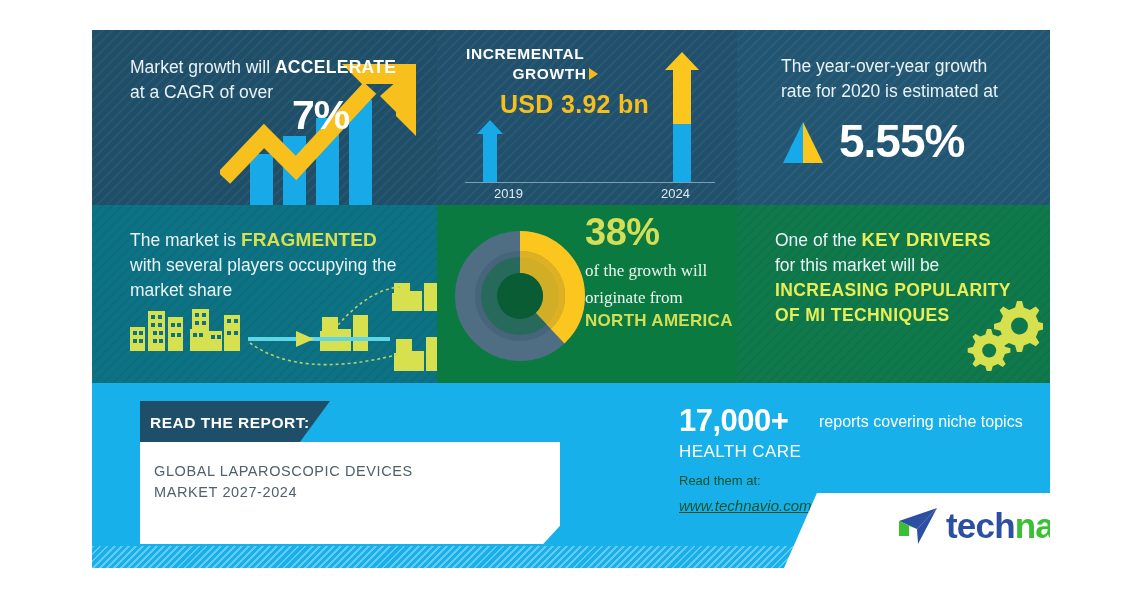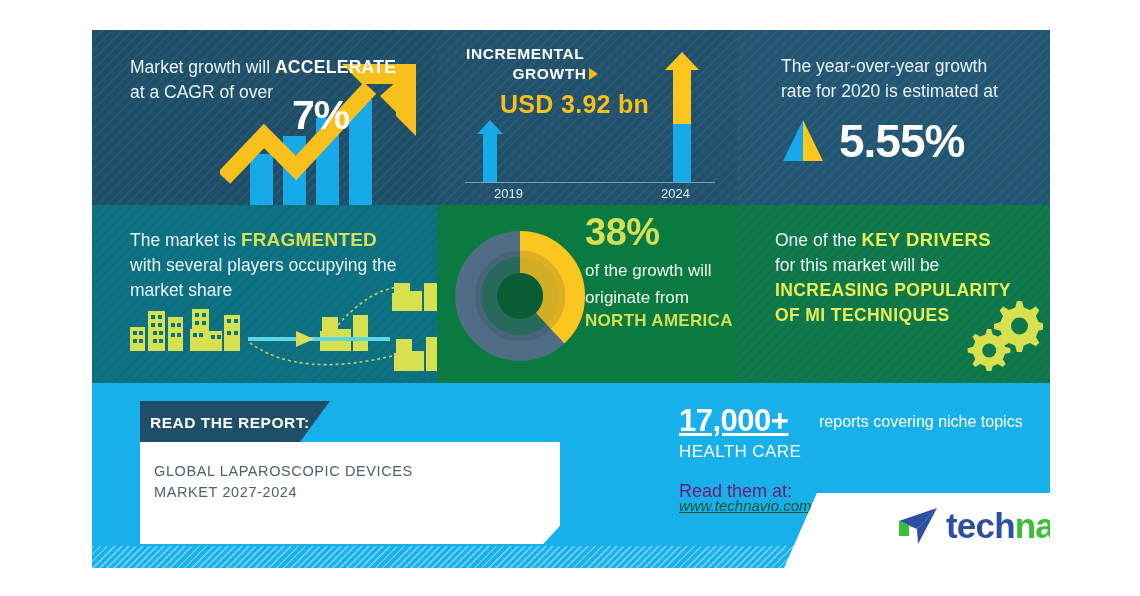--- a/index.html
+++ b/index.html
@@ -28,54 +28,54 @@
       letter-spacing:.6px;line-height:20px;text-align:left;}
   #incr-title .l2{display:block;text-align:center;width:178px;}
   #incr-caret{display:inline-block;width:0;height:0;border-left:9px solid #f6b81a;
       border-top:6px solid transparent;border-bottom:6px solid transparent;vertical-align:-1px;margin-left:2px;}
   #incr-usd{position:absolute;left:29px;top:60px;font-size:25px;font-weight:bold;color:#f6bf1b;letter-spacing:.3px;margin-left:34px;}
   #incr-axis{position:absolute;left:28px;top:152px;width:250px;height:1px;background:#7d9fb3;}
   #incr-lbl-2019{position:absolute;left:31px;top:156px;font-size:13px;color:#dfeaf0;margin-left:26px;}
   #incr-lbl-2024{position:absolute;left:224px;top:156px;font-size:13px;color:#dfeaf0;}
 
   #yoy-text{position:absolute;left:44px;top:24px;width:265px;}
-  #yoy-row{position:absolute;left:44px;top:88px;display:flex;align-items:flex-start;}
+  #yoy-row{position:absolute;left:44px;top:88px;display:flex;align-items:flex-end;}
   #yoy-pct{font-size:46px;font-weight:bold;color:#ffffff;letter-spacing:-1px;line-height:46px;margin-left:14px;}
 
   
   #p-fragmented{left:0;top:175px;width:345px;height:178px;background:#0d7384;}
   #p-na{left:345px;top:175px;width:300px;height:178px;background:#0a7a41;}
   #p-drivers{left:645px;top:175px;width:313px;height:178px;background:#10794c;}
 
   #frag-text{position:absolute;left:38px;top:22px;width:300px;}
   .yellowgreen{color:#d7e04e;font-weight:bold;letter-spacing:.2px;text-align:right;}
 
   #na-pct{position:absolute;left:148px;top:6px;font-size:38px;font-weight:bold;color:#d4de56;letter-spacing:-.5px;}
-  #na-text{position:absolute;left:148px;top:52px;width:160px;color:#eef7f0;font-size:17px;line-height:27px;}
+  #na-text{position:absolute;left:148px;top:52px;width:160px;color:#eef7f0;font-size:17px;line-height:27px;font-family:Liberation Serif, serif;}
   #na-origin{position:absolute;left:148px;top:106px;font-size:17px;font-weight:bold;color:#d4de56;letter-spacing:.3px;}
 
   #drv-text{position:absolute;left:38px;top:22px;width:265px;}
   .drv-hi{color:#e7ee57;font-weight:bold;letter-spacing:.4px;}
 
   
   #p-footer{left:0;top:353px;width:958px;height:185px;background:#18b0ea;}
   #footer-stripe{position:absolute;left:0;bottom:0;width:958px;height:22px;
     background-image:repeating-linear-gradient(135deg,rgba(255,255,255,.33) 0 2px,rgba(255,255,255,0) 2px 5px);}
 
   #read-tab{position:absolute;left:48px;top:18px;width:190px;height:44px;background:#1f4e68;
      clip-path:polygon(0 0,100% 0,83% 100%,0 100%);}
   #read-tab-label{position:absolute;left:58px;top:31px;font-size:15.5px;font-weight:bold;color:#ffffff;letter-spacing:.5px;}
   #report-card{position:absolute;left:48px;top:59px;width:420px;height:102px;background:#ffffff;
      box-shadow:0 1px 3px rgba(0,0,0,.18);clip-path:polygon(0 0,100% 0,100% 82%,96% 100%,0 100%);}
   #report-title{position:absolute;left:62px;top:78px;width:360px;font-size:14.5px;line-height:21px;color:#50616b;letter-spacing:.6px;}
 
-  #stat-big{position:absolute;left:587px;top:20px;font-size:31px;font-weight:bold;color:#ffffff;letter-spacing:-.5px;text-decoration:underline;}
+  #stat-big{position:absolute;left:587px;top:20px;font-size:31px;font-weight:bold;color:#ffffff;letter-spacing:-.5px;}
   #stat-sub{position:absolute;left:727px;top:30px;font-size:16px;color:#ffffff;}
   #stat-cat{position:absolute;left:587px;top:59px;font-size:17px;color:#ffffff;letter-spacing:.4px;}
-  #read-at{position:absolute;left:587px;top:98px;font-size:18px;color:#701a75;}
+  #read-at{position:absolute;left:587px;top:90px;font-size:13px;color:#14532d;}
   #site-url{position:absolute;left:587px;top:114px;font-size:15px;color:#14532d;font-style:italic;
      text-decoration:underline;}
   #logo-plate{position:absolute;left:692px;top:110px;width:366px;height:75px;background:#ffffff;
      clip-path:polygon(9% 0,100% 0,100% 100%,0 100%);}
   #logo-wrap{position:absolute;left:795px;top:122px;display:flex;align-items:center;}
   #logo-text{font-size:35px;font-weight:bold;letter-spacing:-.8px;margin-left:7px;}
   .lg-tech{color:#2c4fa2;}
   .lg-navio{color:#3bbf35;}
 
   svg{display:block;}

